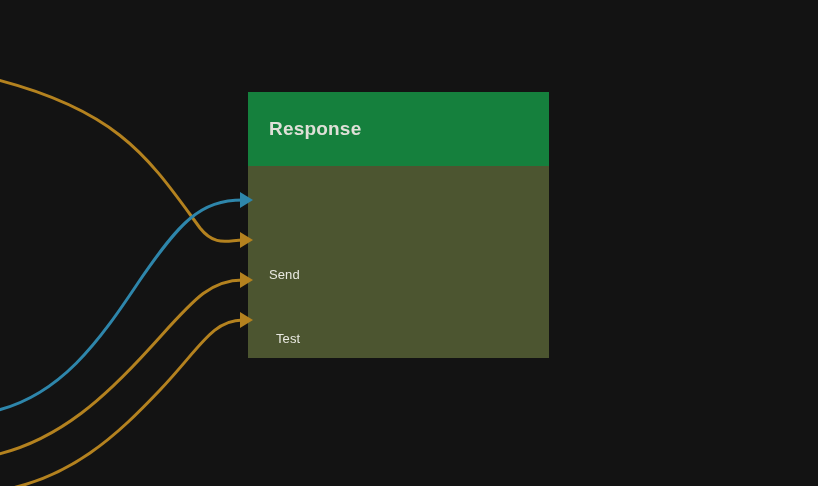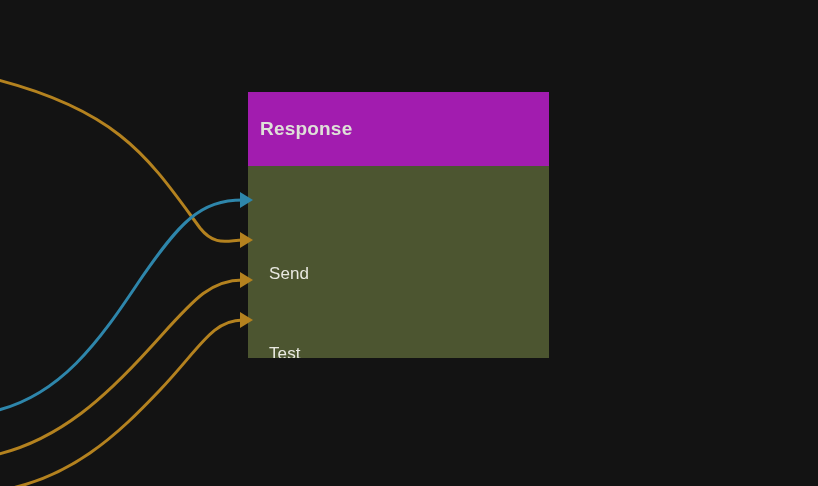--- a/index.html
+++ b/index.html
@@ -30,25 +30,25 @@
     left: 248px;
     top: 92px;
     width: 301px;
     height: 266px;
     box-sizing: border-box;
     background: #4c5530;
     overflow: hidden;
   }
   .node-header {
     height: 74px;
-    background: #a21caf;
+    background: #15803d;
     display: flex;
     align-items: center;
     box-sizing: border-box;
-    padding-left: 12px;
+    padding-left: 21px;
   }
   .node-title {
     color: #dfe0d8;
     font-size: 19px;
     font-weight: bold;
     letter-spacing: 0.2px;
   }
   .node-body {
     position: relative;
     height: 192px;
@@ -56,21 +56,21 @@
   .port-row {
     position: absolute;
     left: 0;
     width: 100%;
     height: 24px;
     display: flex;
     align-items: center;
   }
   .port-label {
     color: #e9e9e1;
-    font-size: 17px;
+    font-size: 13px;
     margin-left: 21px;
     letter-spacing: 0.1px;
     white-space: nowrap;
   }
   .port-marker {
     position: absolute;
     width: 0;
     height: 0;
     border-top: 8px solid transparent;
     border-bottom: 8px solid transparent;
@@ -92,21 +92,21 @@
     <div class="node-header">
       <span class="node-title">Response</span>
     </div>
     <div class="node-body">
 
       <div class="port-row" style="top: 96px;">
         <span class="port-label">Send</span>
       </div>
 
 
-      <div class="port-row" style="top: 176px;">
+      <div class="port-row" style="top: 160px; padding-left: 7px;">
         <span class="port-label">Test</span>
       </div>
 
     </div>
   </div>
 
   <div class="port-marker" style="left: 240px; top: 192px; border-left: 13px solid #2e86ab;"></div>
   <div class="port-marker" style="left: 240px; top: 232px; border-left: 13px solid #b4821f;"></div>
   <div class="port-marker" style="left: 240px; top: 272px; border-left: 13px solid #b4821f;"></div>
   <div class="port-marker" style="left: 240px; top: 312px; border-left: 13px solid #b4821f;"></div>

